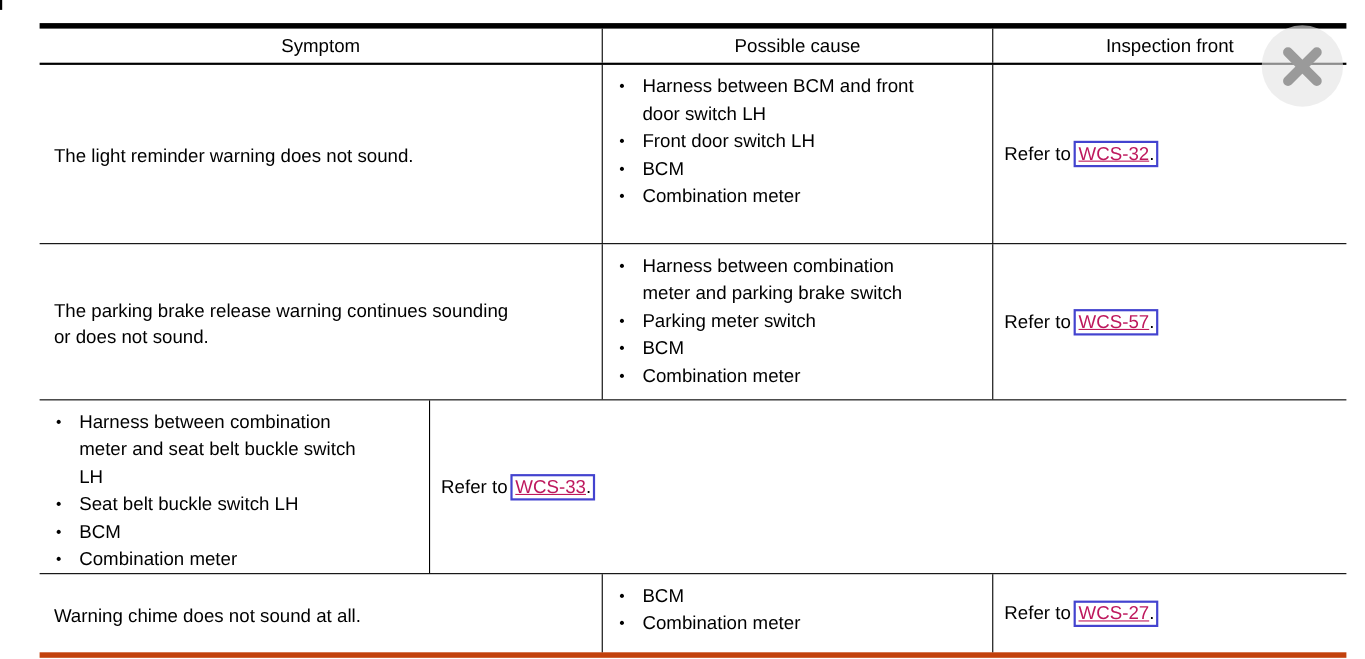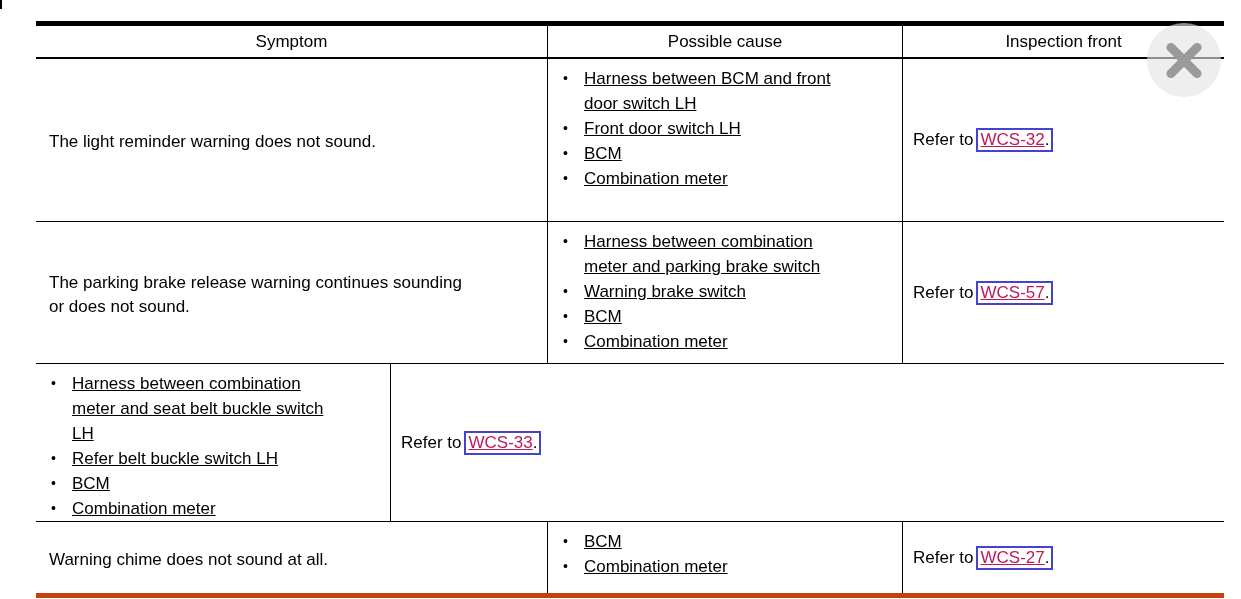--- a/index.html
+++ b/index.html
@@ -46,21 +46,21 @@
     font-size: 17px; line-height: 24px;
     white-space: pre-line;
   }
   .cause-cell { padding: 7px 6px 4px 15px; }
   .cause-list { list-style: none; }
   .cause-list li {
     display: grid; grid-template-columns: 21px 1fr;
     font-size: 17px; line-height: 25px;
   }
   .bullet { font-size: 14px; line-height: 25px; }
-  .cause-text { white-space: pre-line; text-decoration: underline; }
+  .cause-text { white-space: pre-line; }
   .inspect-cell {
     display: flex; align-items: center;
     padding-left: 10px;
     font-size: 17px;
   }
   .ref-prefix { padding-right: 3px; }
   .link-box {
     display: inline-block;
     border: 2px solid #4343cf;
     padding: 0 2px 1px 2px;
@@ -138,21 +138,21 @@
 or does not sound.</div>
     <div class="cell col-cause cause-cell">
       <ul class="cause-list">
         <li>
             <span class="bullet">•</span>
             <span class="cause-text">Harness between combination
 meter and parking brake switch</span>
           </li>
         <li>
             <span class="bullet">•</span>
-            <span class="cause-text">Warning brake switch</span>
+            <span class="cause-text">Parking meter switch</span>
           </li>
         <li>
             <span class="bullet">•</span>
             <span class="cause-text">BCM</span>
           </li>
         <li>
             <span class="bullet">•</span>
             <span class="cause-text">Combination meter</span>
           </li>
       </ul>
@@ -167,21 +167,21 @@
     <div class="cell col-cause cause-cell">
       <ul class="cause-list">
         <li>
             <span class="bullet">•</span>
             <span class="cause-text">Harness between combination
 meter and seat belt buckle switch
 LH</span>
           </li>
         <li>
             <span class="bullet">•</span>
-            <span class="cause-text">Refer belt buckle switch LH</span>
+            <span class="cause-text">Seat belt buckle switch LH</span>
           </li>
         <li>
             <span class="bullet">•</span>
             <span class="cause-text">BCM</span>
           </li>
         <li>
             <span class="bullet">•</span>
             <span class="cause-text">Combination meter</span>
           </li>
       </ul>

